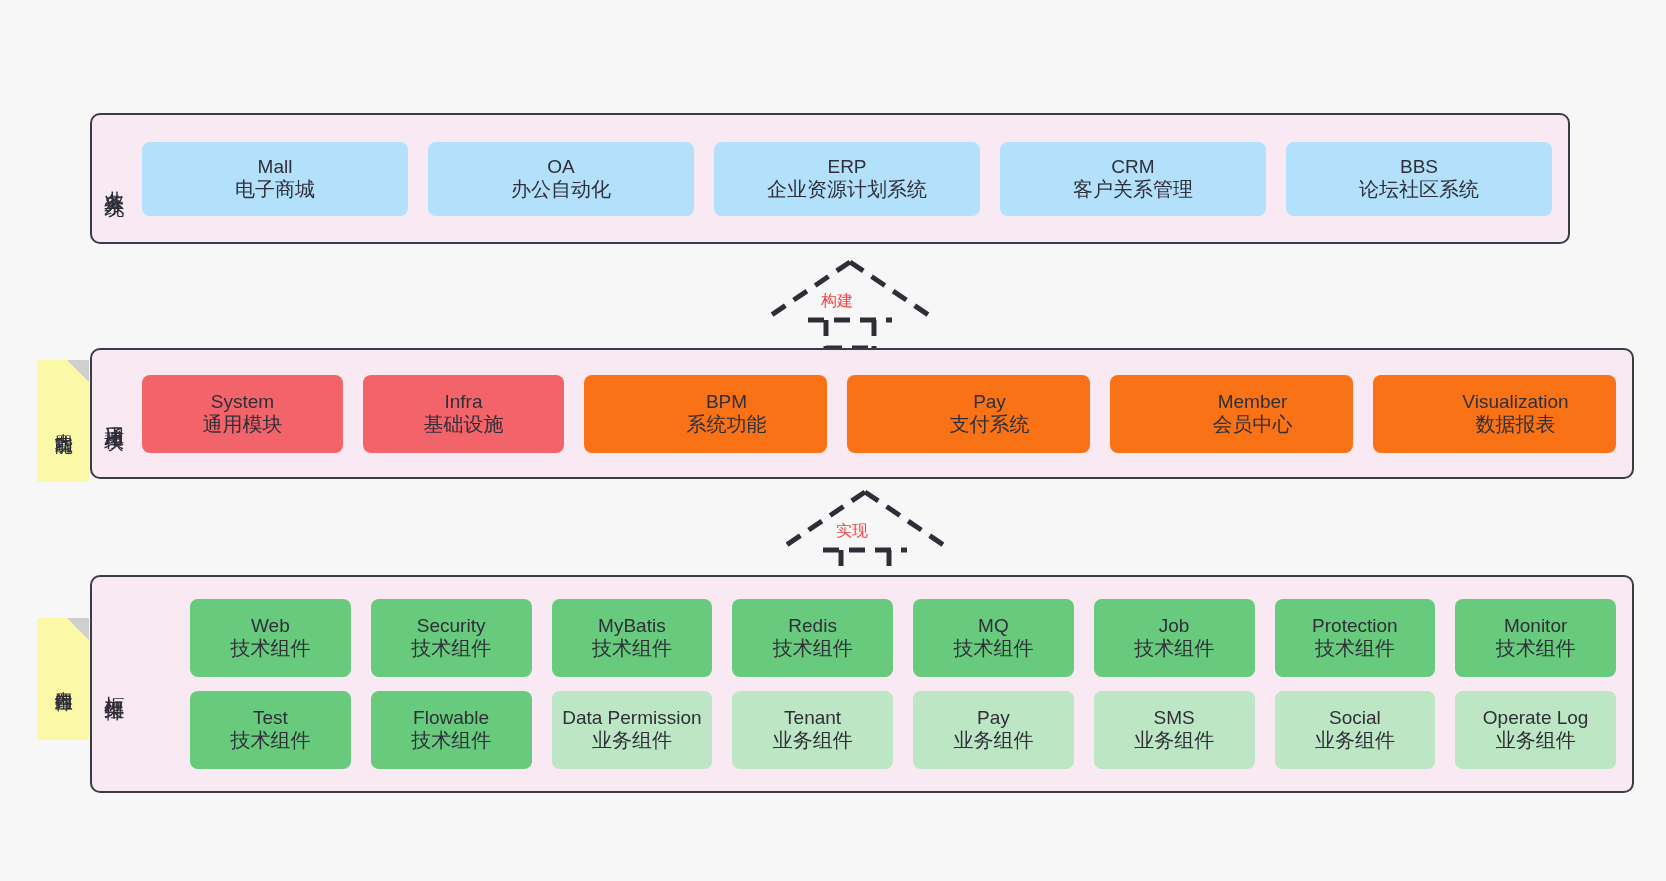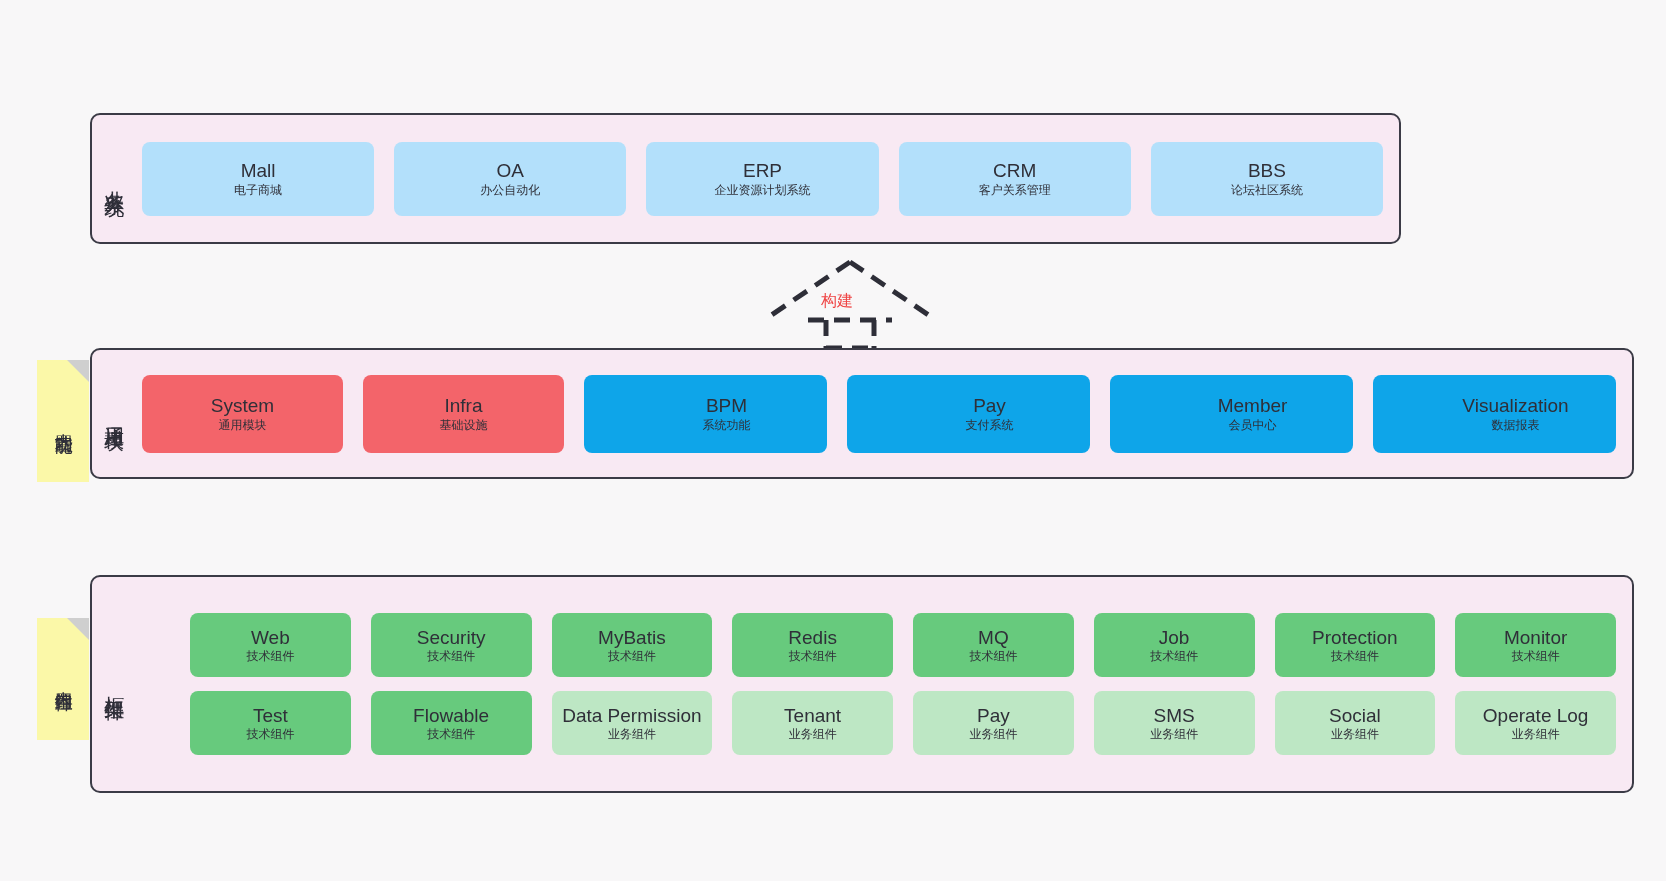--- a/index.html
+++ b/index.html
@@ -57,38 +57,38 @@
     display: flex;
     flex-direction: column;
     align-items: center;
     justify-content: center;
     text-align: center;
     color: #2f2f38;
     line-height: 1.18;
     padding: 4px 6px;
   }
   .cell .en { font-size: 19px; }
-  .cell .cn { font-size: 12px; }
+  .cell .cn { font-size: 20px; }
 
   
   .c-blue        { background: #b3e0fb; }
   .c-red         { background: #f3646a; }
-  .c-pink        { background: #0ea5e9; padding-left: 48px; }
+  .c-pink        { background: #f97316; padding-left: 48px; }
   .c-green       { background: #67ca7d; }
   .c-lightgreen  { background: #bde7c4; }
 
   
-  #layer-business { left: 90px; top: 113px; width: 1311px; height: 131px; }
+  #layer-business { left: 90px; top: 113px; width: 1480px; height: 131px; }
   #layer-business .row { height: 74px; }
 
   #layer-common   { left: 90px; top: 348px; width: 1544px; height: 131px; }
   #layer-common .row { height: 78px; }
 
   #layer-framework{ left: 90px; top: 575px; width: 1544px; height: 218px; }
-  #layer-framework .row { height: 64px; padding-left: 48px; }
+  #layer-framework .row { height: 78px; padding-left: 48px; }
 
   
   .sticky {
     position: absolute;
     background: #fbf8a8;
     color: #2e2e38;
     font-size: 18px;
     letter-spacing: 1px;
     writing-mode: vertical-rl;
     text-orientation: upright;
@@ -194,20 +194,28 @@
           <span class="cn">会员中心</span>
         </div>
         <div class="cell c-pink">
           <span class="en">Visualization</span>
           <span class="cn">数据报表</span>
         </div>
       </div>
     </div>
   </div>
 
+  <div class="arrow" id="arrow-impl">
+    <svg width="180" height="90" viewBox="0 0 180 90">
+      <path d="M90 4 L176 62 M90 4 L4 62" fill="none" stroke="#2e2e38" stroke-width="5" stroke-dasharray="16,10"></path>
+      <path d="M48 62 L132 62" fill="none" stroke="#2e2e38" stroke-width="5" stroke-dasharray="16,10"></path>
+      <path d="M66 62 L66 90 M114 62 L114 90 M66 90 L114 90" fill="none" stroke="#2e2e38" stroke-width="5" stroke-dasharray="16,10"></path>
+    </svg>
+    <span class="arrow-label">实现</span>
+  </div>
 
   <div class="sticky" id="sticky-framework">
     <span class="fold"></span>
     <span>内置组件</span>
   </div>
   <div class="layer" id="layer-framework">
     <div class="layer-title">框架组件</div>
     <div class="layer-body">
       <div class="row">
         <div class="cell c-green">

